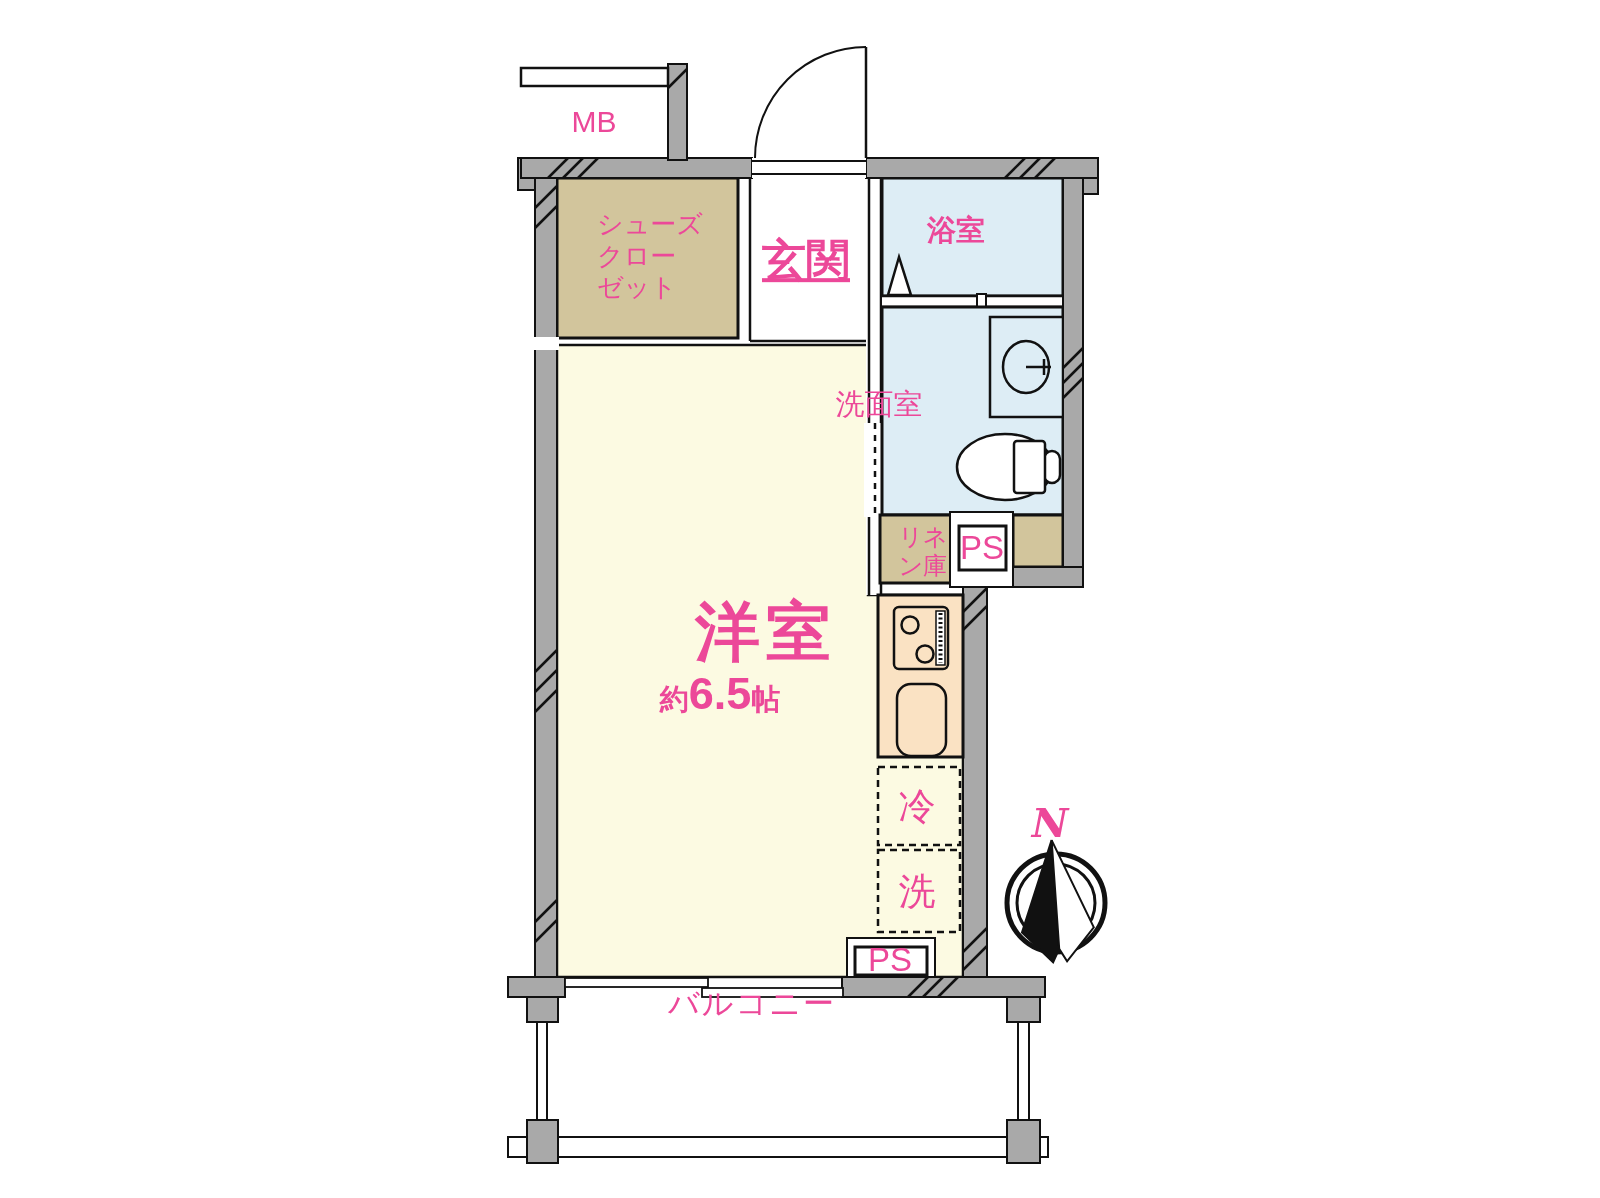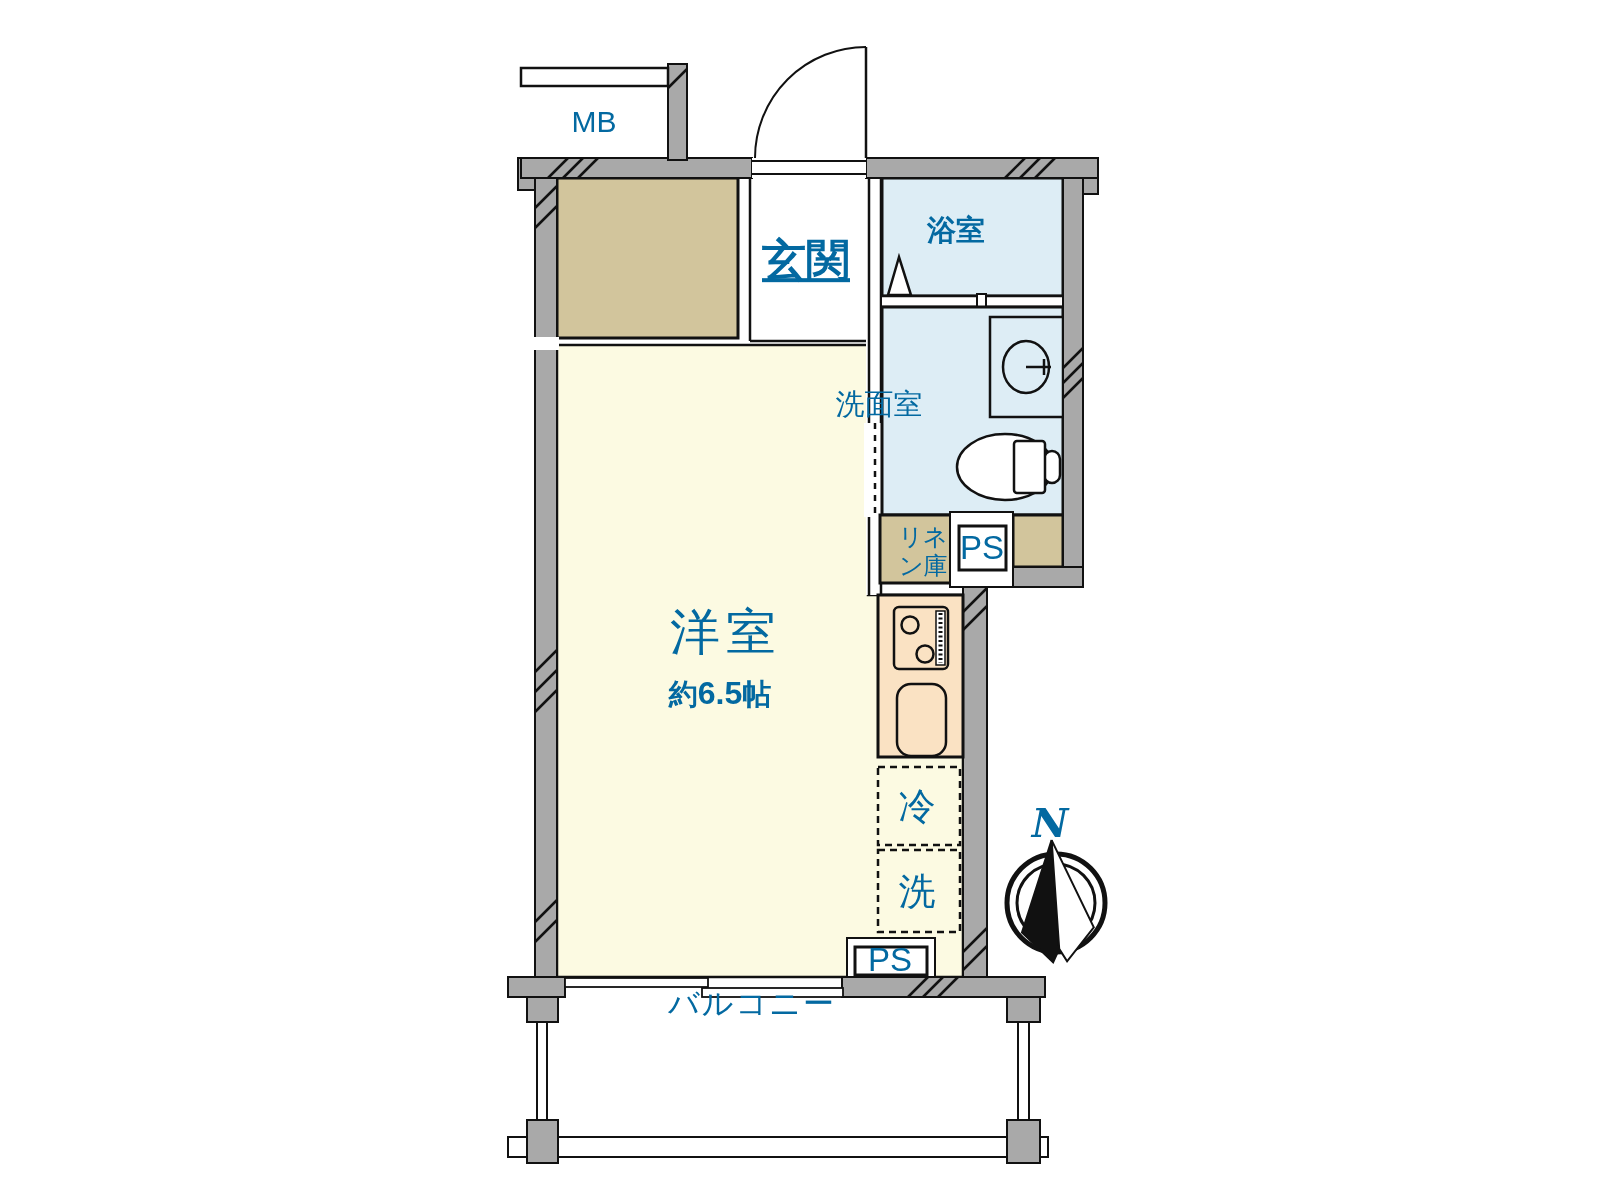--- a/index.html
+++ b/index.html
@@ -6,31 +6,31 @@
   .plan{position:relative;width:1600px;height:1198px;background:#fff;overflow:hidden;
         font-family:"Liberation Sans",sans-serif;}
   .plan svg{position:absolute;left:0;top:0;}
   .wall{fill:var(--wall,#a9a9a9);stroke:#111;stroke-width:2;}
   .tan{fill:var(--closet_tan,#d2c59c);stroke:#111;stroke-width:3;}
   .blue{fill:var(--water_blue,#ddedf5);stroke:#111;stroke-width:3;}
   .cream{fill:var(--room_cream,#fcfae2);stroke:#111;stroke-width:2.5;}
   .peach{fill:var(--kitchen_peach,#fae2c3);stroke:#111;stroke-width:3;}
   .wht{fill:#fff;stroke:#111;}
   .ln{stroke:#111;fill:none;}
-  .lbl{position:absolute;transform:translate(-50%,-50%);color:#0369a1;text-align:right;
+  .lbl{position:absolute;transform:translate(-50%,-50%);color:#ec4899;text-align:left;
        white-space:nowrap;line-height:1.22;}
   .lbl-mb{font-size:30px;}
   .lbl-closet{font-size:26px;font-weight:500;}
   .lbl-genkan{font-size:44px;font-weight:bold;text-decoration:underline;}
   .lbl-room28{font-size:29px;font-weight:500;}
   .lbl-linen{font-size:24px;font-weight:500;padding-left:36px;}
   .lbl-ps{font-size:33px;}
-  .lbl-yoshitsu{font-size:50px;font-weight:normal;letter-spacing:6px;}
+  .lbl-yoshitsu{font-size:65px;font-weight:bold;letter-spacing:6px;margin-left:40px;}
   .lbl-size{font-size:29px;font-weight:bold;}
-  .lbl-size .big{font-size:32px;}
+  .lbl-size .big{font-size:45px;}
   .lbl-appl{font-size:37px;font-weight:500;}
   .lbl-balcony{font-size:31px;font-weight:500;letter-spacing:2px;}
   .lbl-north{font-size:40px;font-style:italic;font-weight:bold;
              font-family:"DejaVu Serif","Liberation Serif",serif;}
 </style>
 </head>
 <body>
 
 <div class="plan">
   <svg width="1600" height="1198" viewBox="0 0 1600 1198">
@@ -179,20 +179,25 @@
       <circle r="39" fill="none" stroke="#111" stroke-width="3"></circle>
       <g transform="rotate(-4)">
         <polygon points="0,-63 -36,27 -7,59 0,46" fill="#111" stroke="#111" stroke-width="2"></polygon>
         <polygon points="0,-63 36,27 7,59 0,46" fill="#fff" stroke="#111" stroke-width="2"></polygon>
       </g>
     </g>
   </svg>
 
   <div class="lbl lbl-mb" style="left:594px;top:122px;">MB</div>
 
+  <div class="lbl lbl-closet" style="left:650px;top:257px;">
+    <div>シューズ</div>
+    <div>クロー</div>
+    <div>ゼット</div>
+  </div>
 
   <div class="lbl lbl-genkan" style="left:806px;top:260px;">玄関</div>
 
   <div class="lbl lbl-room28" style="left:956px;top:231px;font-weight:bold;">浴室</div>
 
   <div class="lbl lbl-room28" style="left:879px;top:405px;">洗面室</div>
 
   <div class="lbl lbl-linen" style="left:905px;top:551px;">
     <div>リネ</div>
     <div>ン庫</div>

